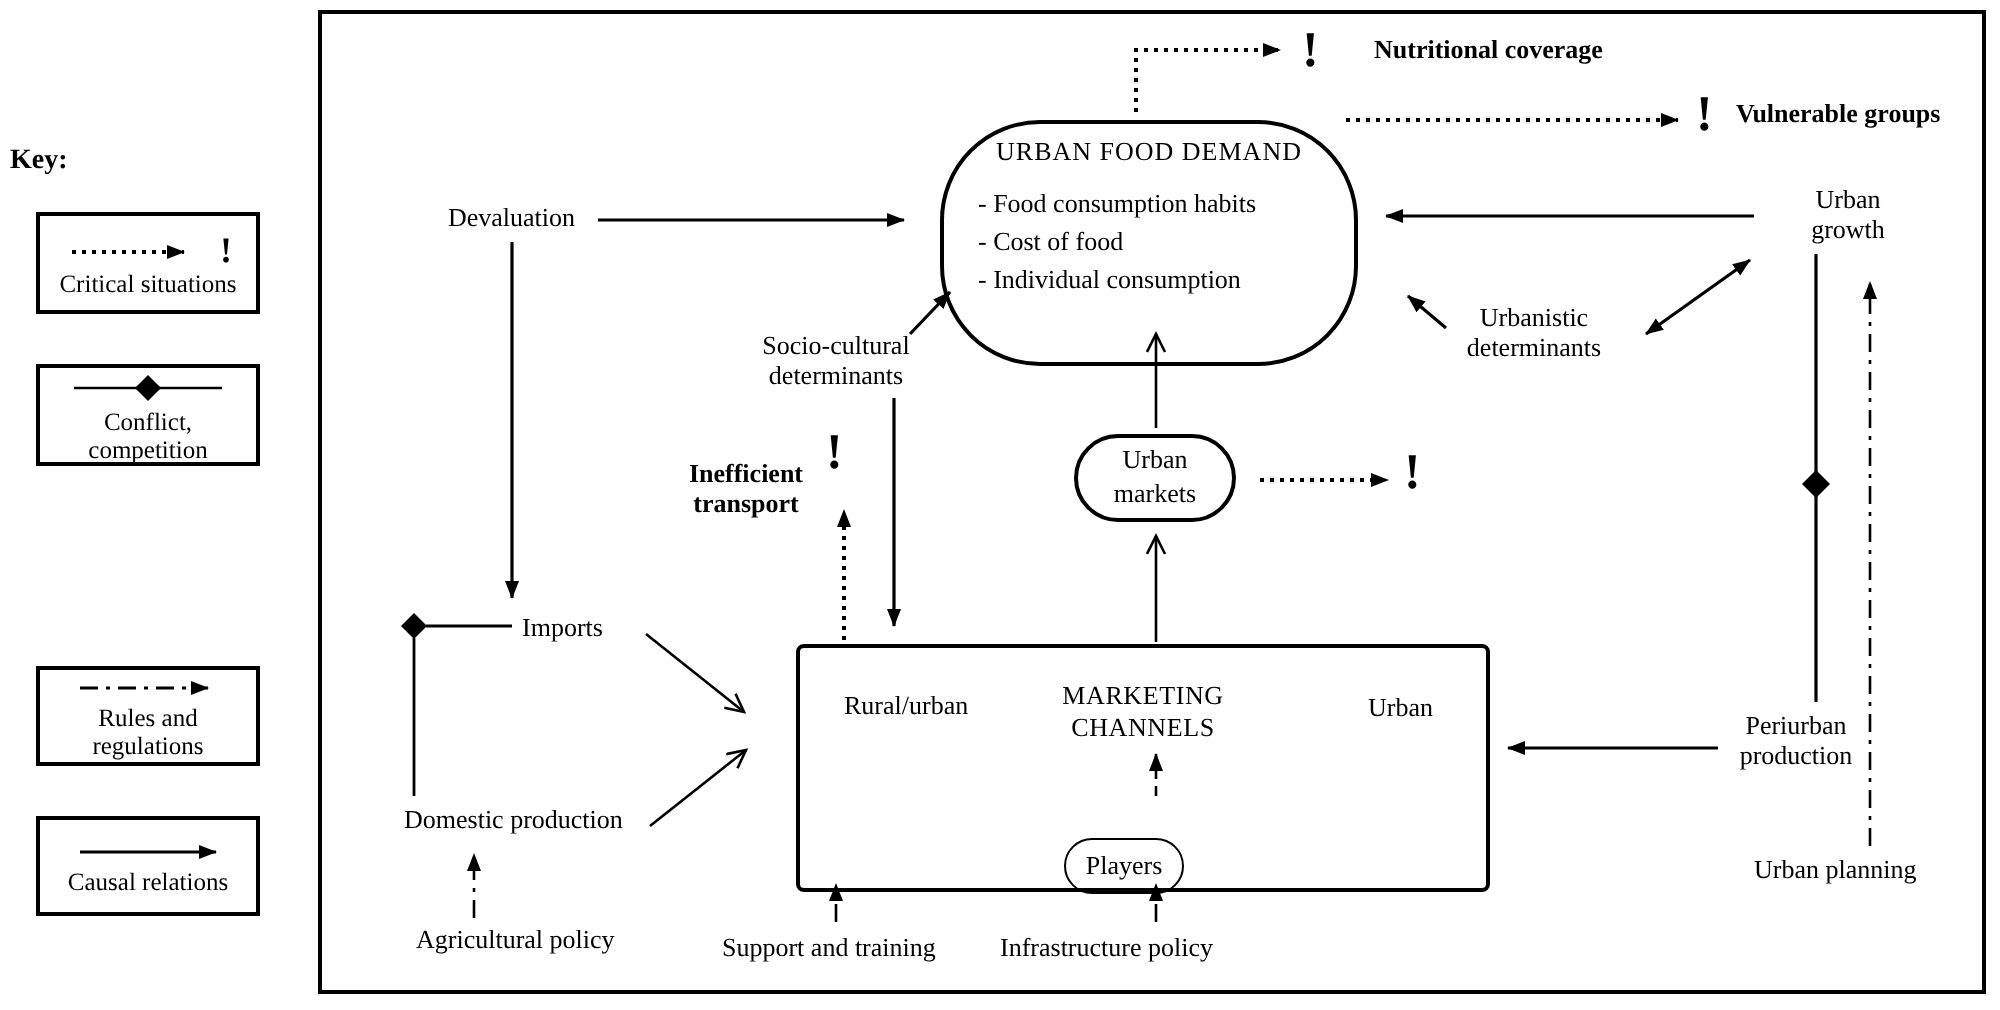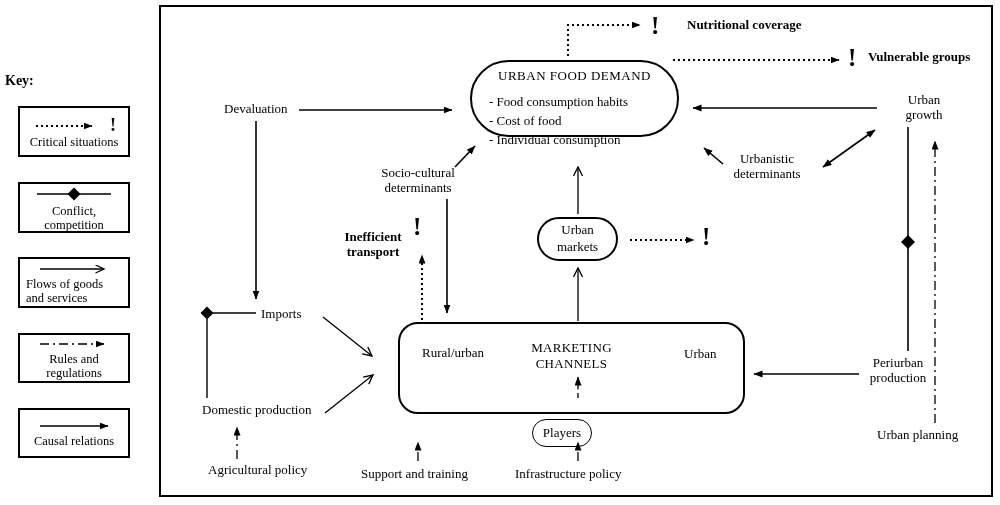--- a/index.html
+++ b/index.html
@@ -52,33 +52,20 @@
   <div class="key-box" style="top:182px; height:51px;justify-content:center;">
     <div class="key-sym">
       <svg width="86" height="20">
         <line x1="6" y1="10" x2="80" y2="10" stroke="#000" stroke-width="1.3"></line>
         <polygon points="43,3.5 49.5,10 43,16.5 36.5,10" fill="#000"></polygon>
       </svg>
     </div>
     <div class="key-label">Conflict, competition</div>
   </div>
 
-  <div class="key-box" style="top:257px; height:51px;">
-    <div class="key-sym">
-      <svg width="80" height="16">
-        <defs>
-          <marker id="kO1" markerWidth="12" markerHeight="11" refX="9" refY="4.5" orient="auto" markerUnits="userSpaceOnUse">
-            <path d="M0.5,0.5 L9,4.5 L0.5,8.5" fill="none" stroke="#000" stroke-width="1.3"></path>
-          </marker>
-        </defs>
-        <line x1="6" y1="8" x2="70" y2="8" stroke="#000" stroke-width="1.3" marker-end="url(#kO1)"></line>
-      </svg>
-    </div>
-    <div class="key-label wrap" style="width:96px; text-align:left;">Flows of goods and services</div>
-  </div>
 
   <div class="key-box" style="top:333px; height:50px;">
     <div class="key-sym">
       <svg width="80" height="16">
         <defs>
           <marker id="kF2" markerWidth="10" markerHeight="8" refX="8.5" refY="3.5" orient="auto" markerUnits="userSpaceOnUse">
             <path d="M0,0 L9,3.5 L0,7 Z" fill="#000"></path>
           </marker>
         </defs>
         <line x1="6" y1="8" x2="70" y2="8" stroke="#000" stroke-width="1.4" stroke-dasharray="9 4 2 4" marker-end="url(#kF2)"></line>
@@ -138,55 +125,55 @@
     <line x1="908" y1="127" x2="908" y2="351" stroke="#000" stroke-width="1.6"></line>
     <polygon points="908,235 915,242 908,249 901,242" fill="#000"></polygon>
 
     <line x1="935" y1="423" x2="935" y2="141" stroke="#000" stroke-width="1.3" stroke-dasharray="9 4 2 4" marker-end="url(#mF)"></line>
     <line x1="237" y1="459" x2="237" y2="427" stroke="#000" stroke-width="1.3" stroke-dasharray="9 4 2 4" marker-end="url(#mF)"></line>
     <line x1="418" y1="461" x2="418" y2="442" stroke="#000" stroke-width="1.3" stroke-dasharray="9 4 2 4" marker-end="url(#mF)"></line>
     <line x1="578" y1="461" x2="578" y2="442" stroke="#000" stroke-width="1.3" stroke-dasharray="9 4 2 4" marker-end="url(#mF)"></line>
     <line x1="578" y1="398" x2="578" y2="377" stroke="#000" stroke-width="1.3" stroke-dasharray="5 3.5" marker-end="url(#mF)"></line>
   </svg>
 
-  <div class="node" style="left:470px; top:60px; width:209px; height:77px; border-radius:50px;">
+  <div class="node" style="left:470px; top:60px; width:209px; height:123px; border-radius:50px;">
     <div class="ufd-title">URBAN FOOD DEMAND</div>
     <div class="ufd-items">
       <div>- Food consumption habits</div>
       <div>- Cost of food</div>
       <div>- Individual consumption</div>
     </div>
   </div>
 
   <div class="node" style="left:537px; top:217px; width:81px; height:44px; border-radius:22px; display:flex; align-items:center; justify-content:center;">
     <div class="center wrap" style="width:52px; font-size:13px; line-height:1.3;">Urban markets</div>
   </div>
 
-  <div class="node" style="left:398px; top:322px; width:347px; height:92px; border-radius:20px;">
+  <div class="node" style="left:398px; top:322px; width:347px; height:124px; border-radius:4px;">
     <div class="lbl" style="left:22px; top:21px;">Rural/urban</div>
     <div class="mc-title wrap">MARKETING CHANNELS</div>
     <div class="lbl" style="left:284px; top:22px;">Urban</div>
     <div class="node" style="left:132px; top:79px; width:60px; height:28px; border-radius:14px; border-width:1.6px; display:flex; align-items:center; justify-content:center;margin-top:16px;">
       <div style="font-size:13px;">Players</div>
     </div>
   </div>
 
   <div class="lbl" style="left:224px; top:101px;">Devaluation</div>
   <div class="lbl bold" style="left:687px; top:17px;">Nutritional coverage</div>
   <div class="lbl bold" style="left:868px; top:49px;">Vulnerable groups</div>
   <div class="lbl wrap center" style="left:897px; top:92px; width:54px;">Urban growth</div>
   <div class="lbl wrap center" style="left:727px; top:151px; width:80px;">Urbanistic determinants</div>
   <div class="lbl wrap center" style="left:372px; top:165px; width:92px;">Socio-cultural determinants</div>
   <div class="lbl wrap center bold" style="left:337px; top:229px; width:72px;">Inefficient transport</div>
   <div class="lbl" style="left:261px; top:306px;">Imports</div>
   <div class="lbl" style="left:202px; top:402px;">Domestic production</div>
   <div class="lbl wrap center" style="left:862px; top:355px; width:72px;">Periurban production</div>
   <div class="lbl" style="left:208px; top:462px;">Agricultural policy</div>
   <div class="lbl" style="left:361px; top:466px;">Support and training</div>
-  <div class="lbl" style="left:515px; top:466px;">Infrastructure policy</div>
+  <div class="lbl" style="left:500px; top:466px;">Infrastructure policy</div>
   <div class="lbl" style="left:877px; top:427px;">Urban planning</div>
 
   <div class="excl" style="left:651px; top:13px;">!</div>
   <div class="excl" style="left:848px; top:45px;">!</div>
   <div class="excl" style="left:413px; top:214px;">!</div>
   <div class="excl" style="left:702px; top:224px;">!</div>
 
 </div>
 
 </body></html>

